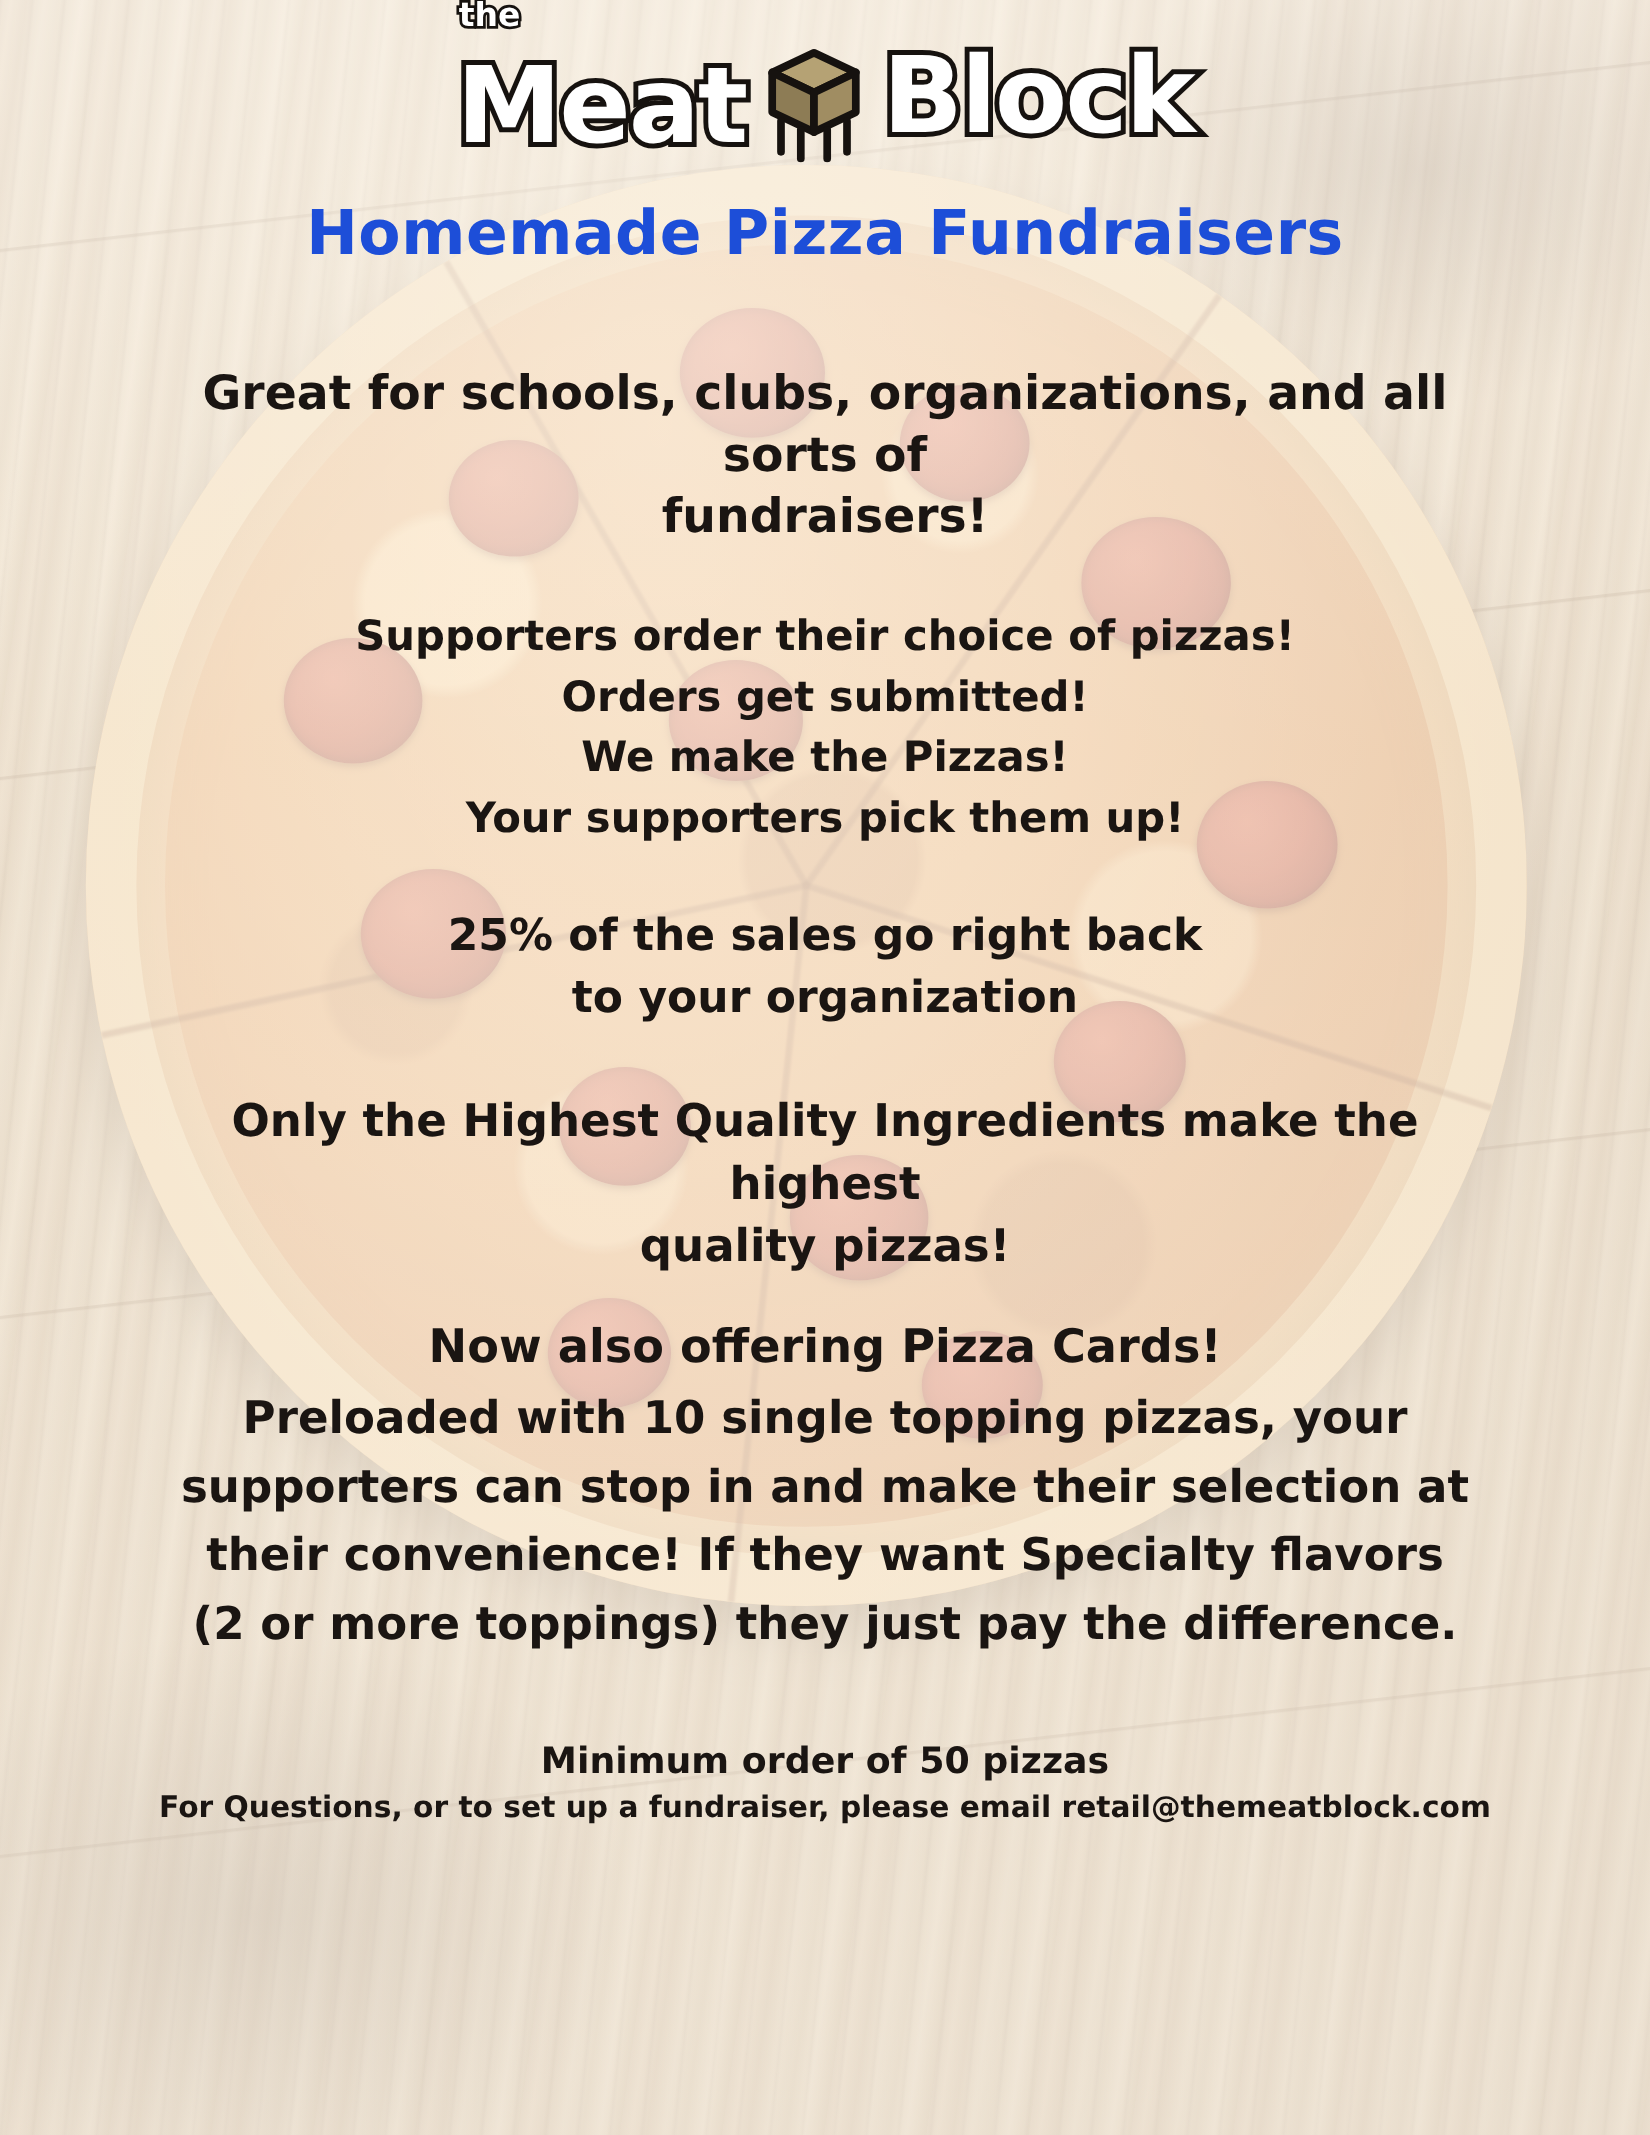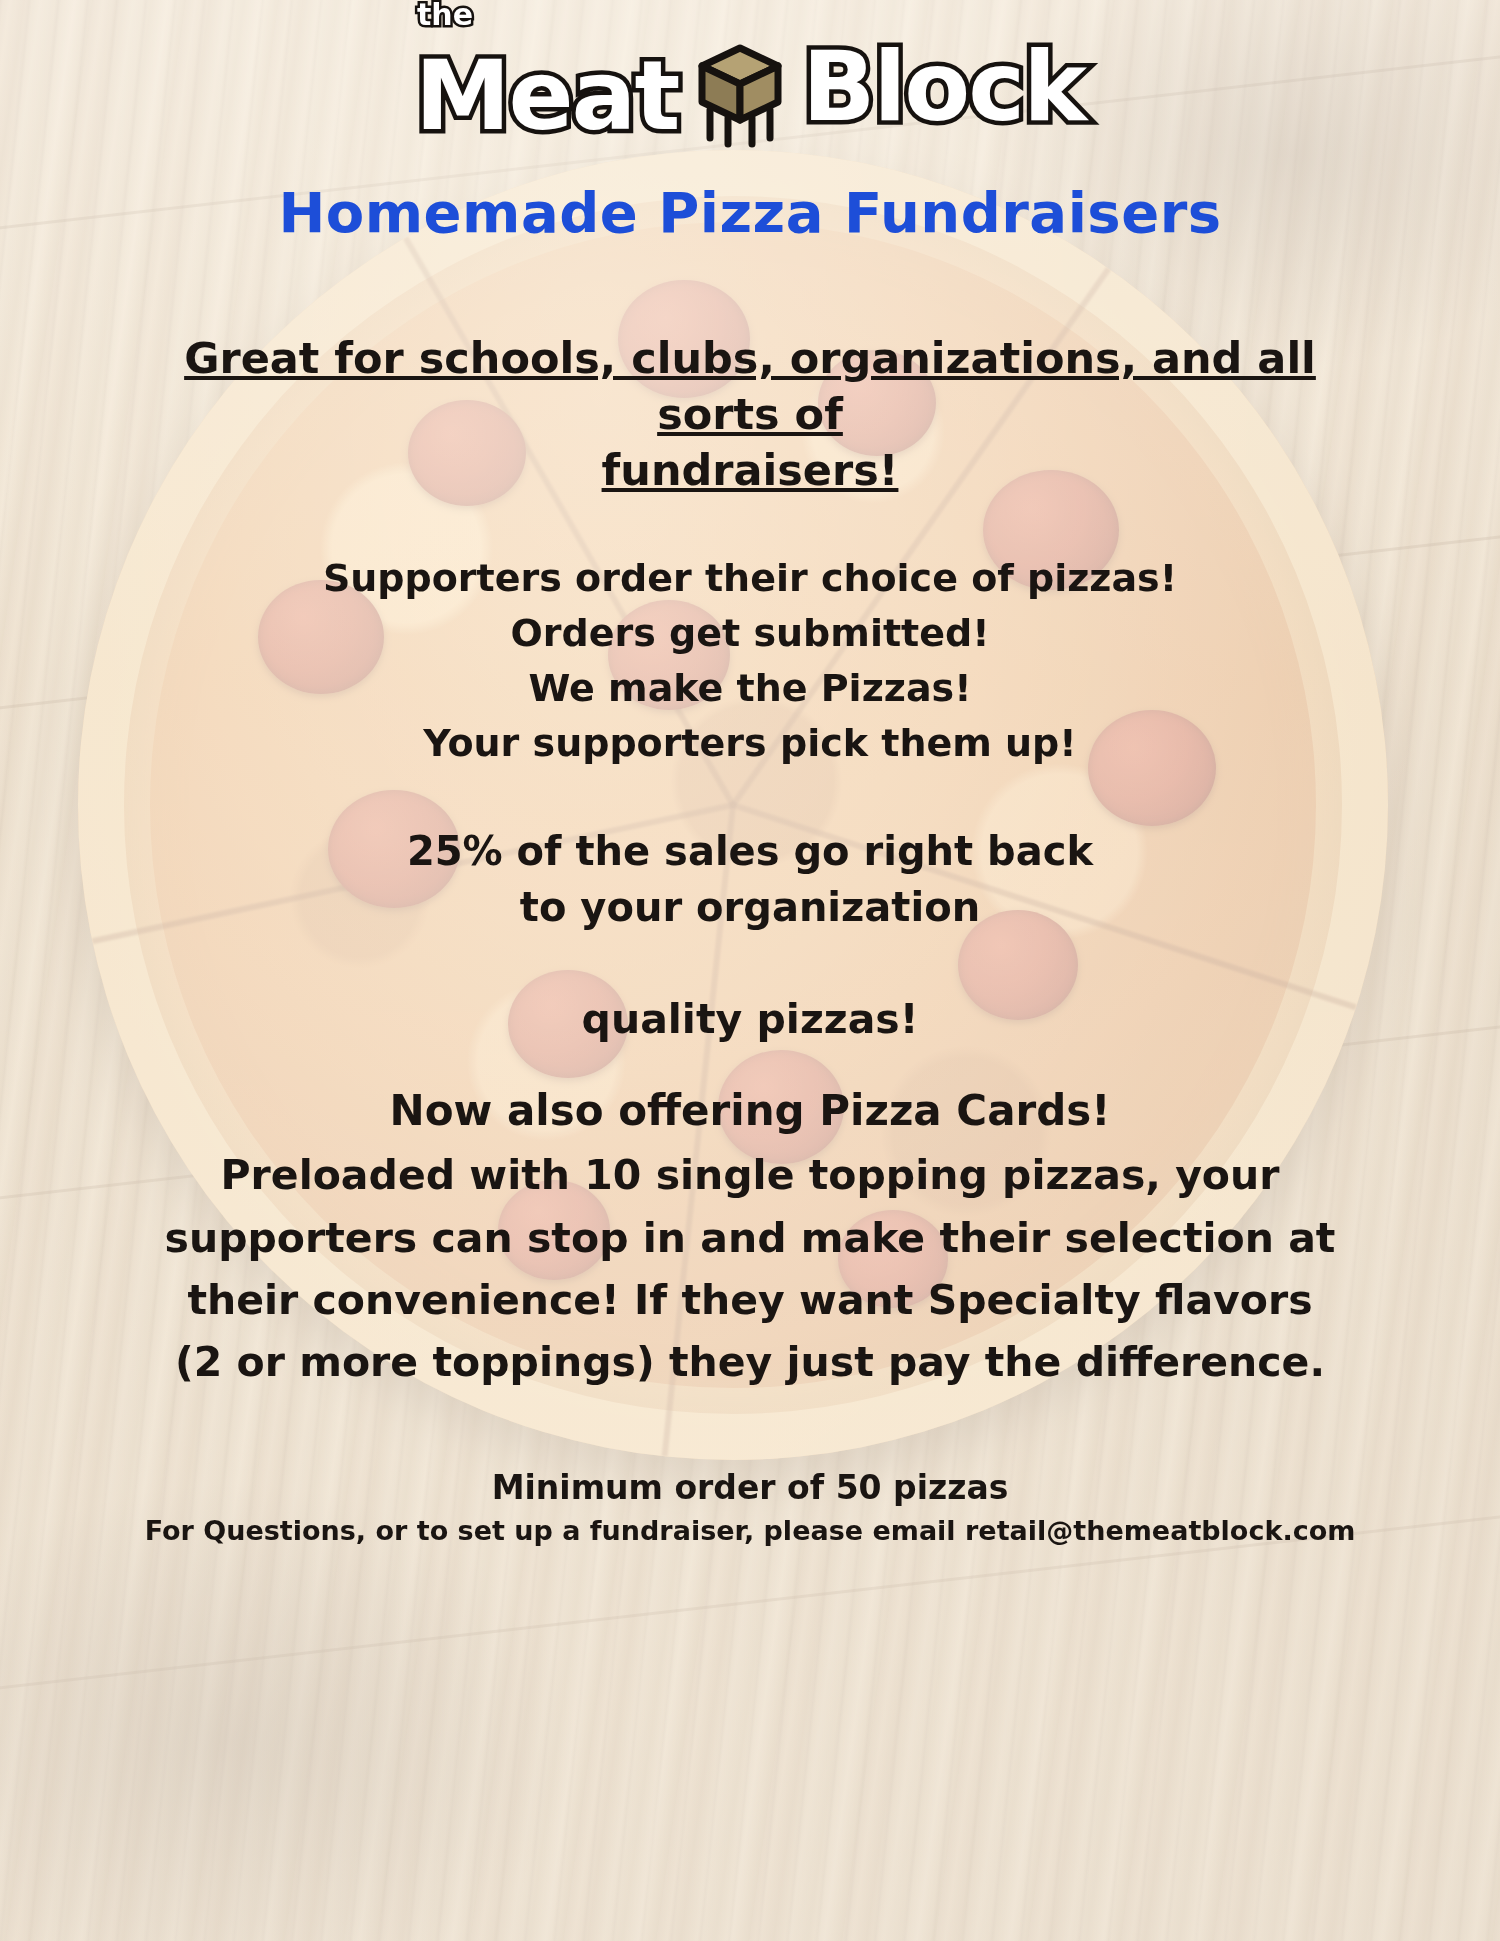--- a/index.html
+++ b/index.html
@@ -212,21 +212,21 @@
     width: 1360px;
     text-align: center;
     color: #1a1512;
     font-family: "DejaVu Sans", sans-serif;
     font-weight: bold;
   }
 
   .para {
     margin: 0 auto;
   }
-  .p1  { margin-top: 86px;  font-size: 43px; line-height: 1.30; width: 1180px; text-decoration: underline; }
+  .p1  { margin-top: 86px;  font-size: 43px; line-height: 1.30; width: 1180px; }
   .p2  { margin-top: 52px;  font-size: 38px; line-height: 1.45; width: 1180px; }
   .p3  { margin-top: 52px;  font-size: 40px; line-height: 1.40; width: 1100px; }
   .p4  { margin-top: 56px;  font-size: 41px; line-height: 1.38; width: 1240px; }
   .p5  { margin-top: 34px;  font-size: 42px; line-height: 1.40; width: 1260px; }
   .p6  { margin-top: 4px;  font-size: 41px; line-height: 1.52; width: 1320px; }
 
   .footer {
     margin-top: 74px;
     text-align: center;
     font-family: "DejaVu Sans", sans-serif;
@@ -322,20 +322,21 @@
         <span class="line">We make the Pizzas!</span>
         <span class="line">Your supporters pick them up!</span>
       </div>
 
       <div class="para p3">
         <span class="line">25% of the sales go right back</span>
         <span class="line">to your organization</span>
       </div>
 
       <div class="para p4">
+        <span class="line">Only the Highest Quality Ingredients make the highest</span>
         <span class="line">quality pizzas!</span>
       </div>
 
       <div class="para p5">
         <span class="line">Now also offering Pizza Cards!</span>
       </div>
 
       <div class="para p6">
         <span class="line">Preloaded with 10  single topping pizzas, your</span>
         <span class="line">supporters can stop in and make their selection at</span>

